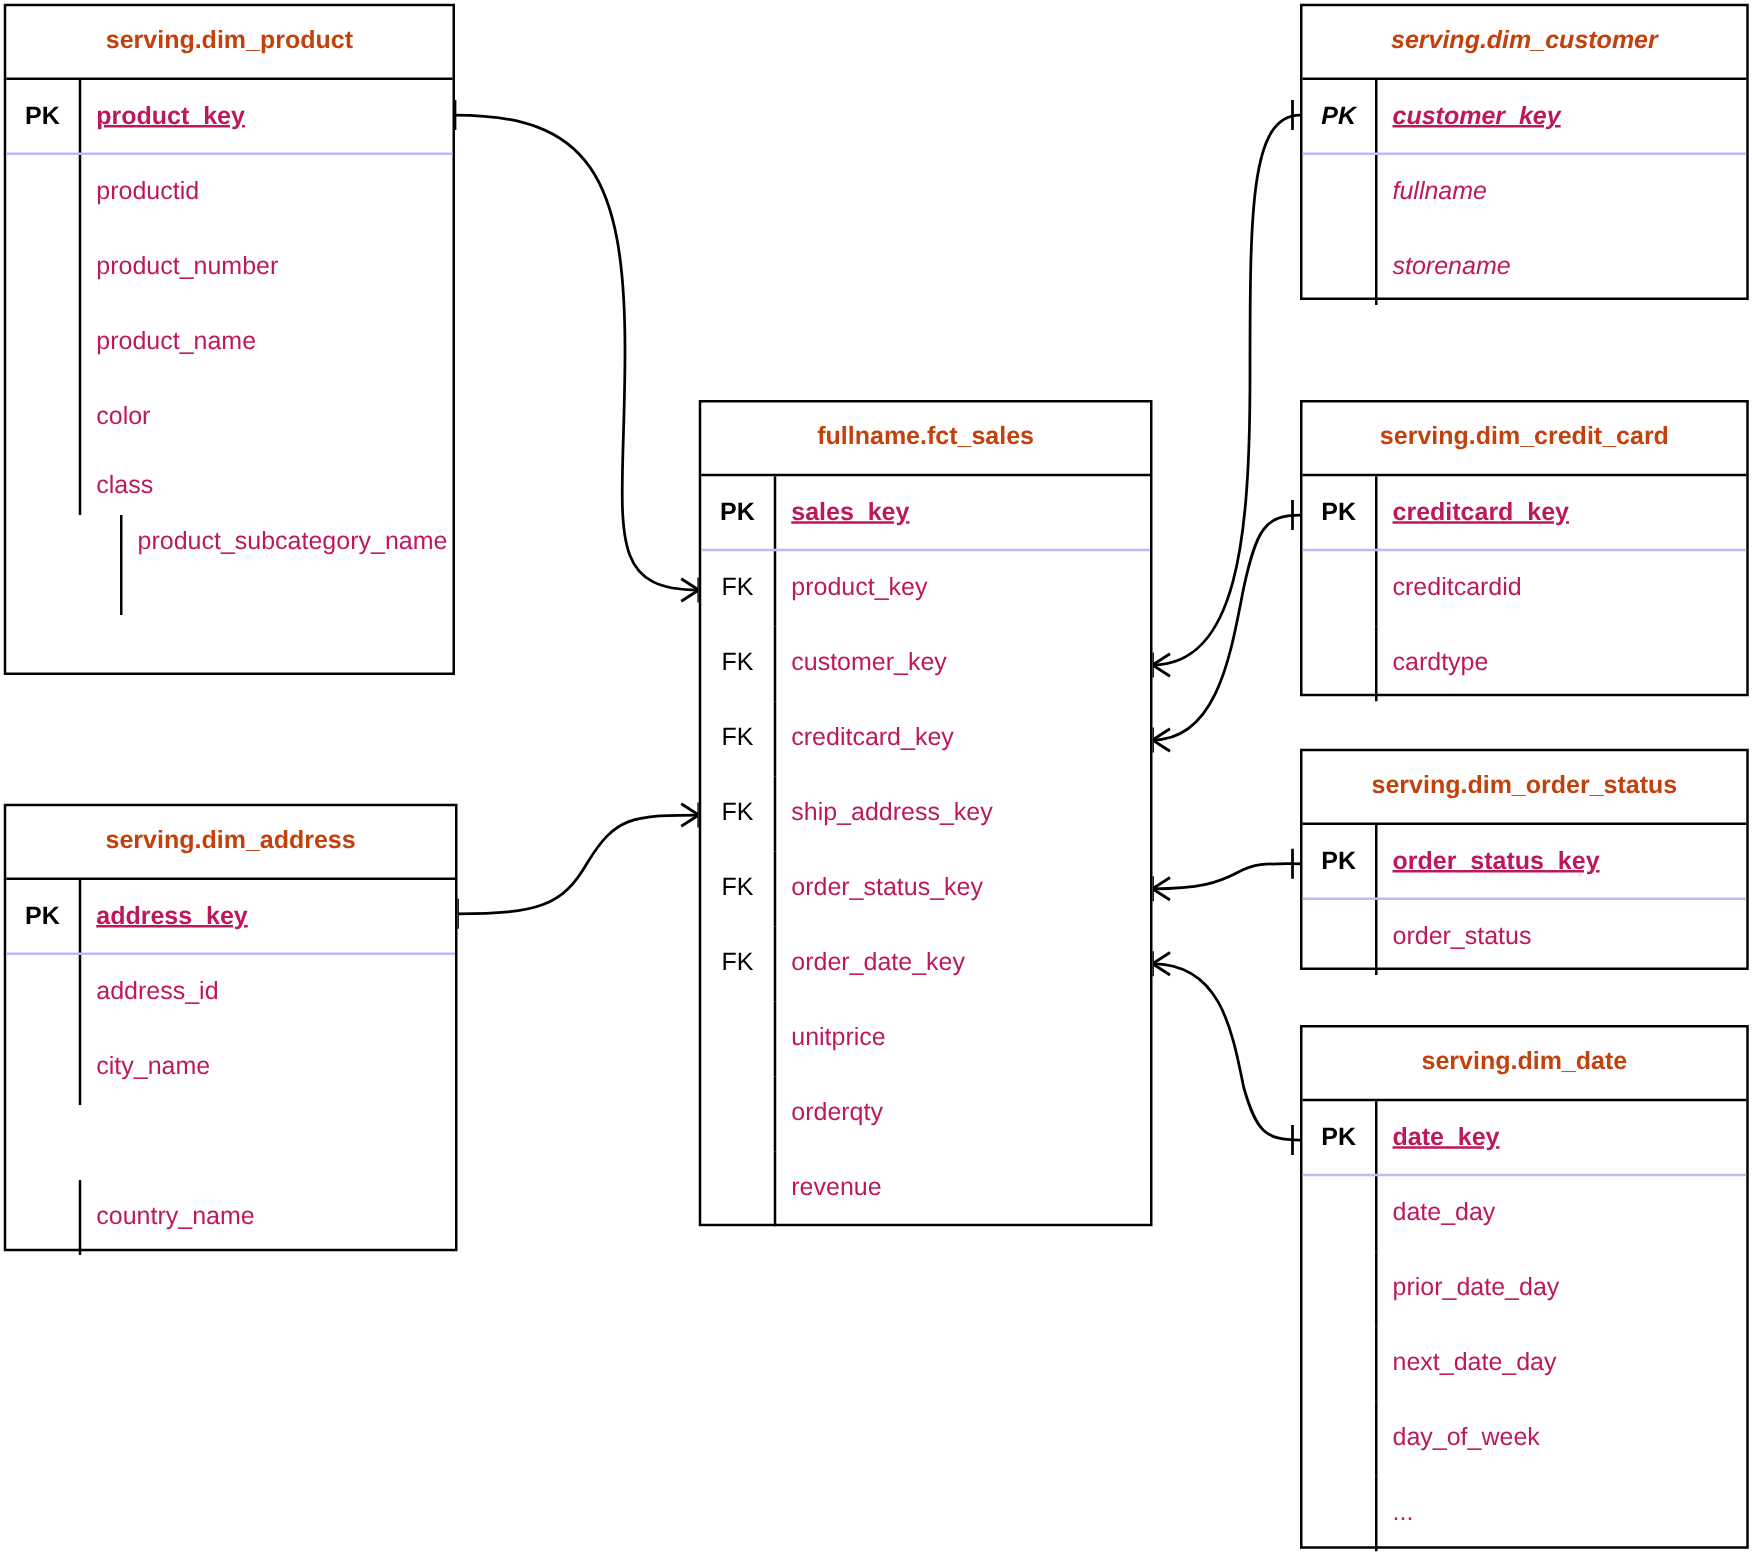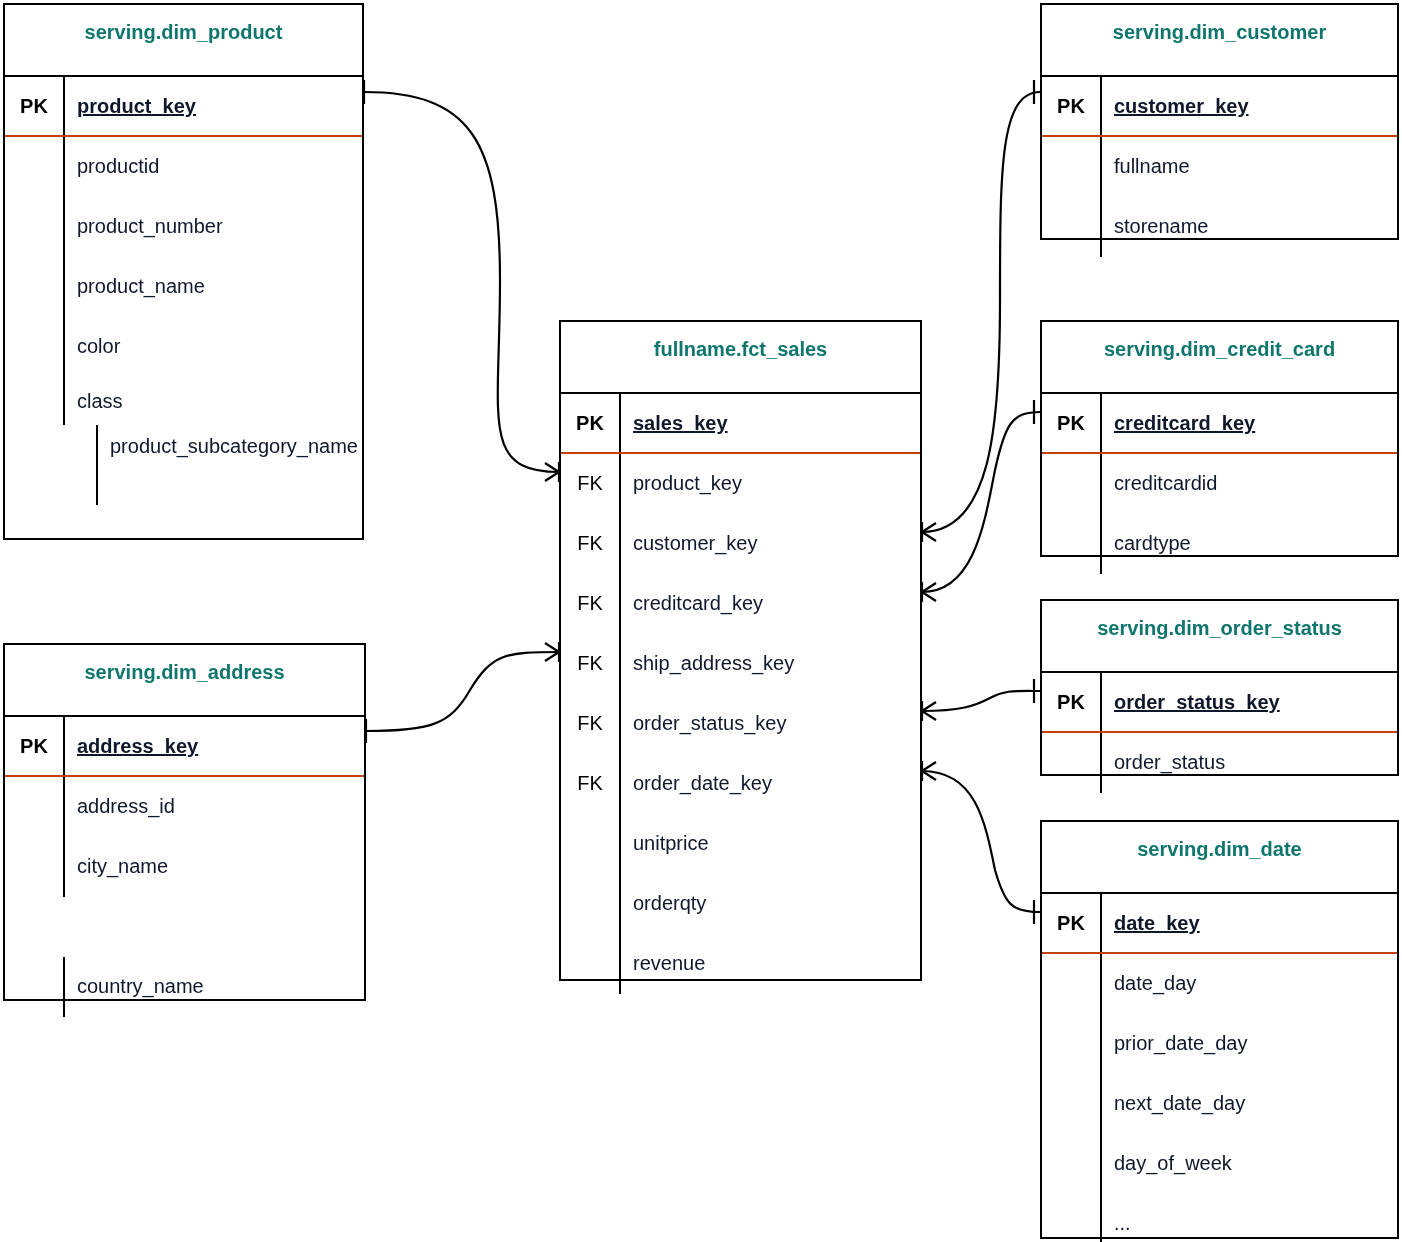--- a/index.html
+++ b/index.html
@@ -17,37 +17,37 @@
   }
   .entity {
     position: absolute;
     box-sizing: border-box;
     border: 2px solid #000000;
     background: #ffffff;
     z-index: 5;
   }
   .ent-title {
     box-sizing: border-box;
-    height: 72px;
+    height: 59px;
     line-height: 55px;
     text-align: center;
     font-weight: bold;
     font-size: 20px;
-    color: #0f766e;
+    color: #c2410c;
     border-bottom: 2px solid #000000;
     white-space: nowrap;
   }
   .ent-row {
     box-sizing: border-box;
     display: flex;
     height: 60px;
     align-items: center;
   }
   .ent-row.pkrow {
-    border-bottom: 2px solid #c2410c;
+    border-bottom: 2px solid #c4b5fd;
   }
   .ent-row.pkrow .rk,
   .ent-row.pkrow .rn {
     font-weight: bold;
   }
   .ent-row.pkrow .rn span.u {
     text-decoration: underline;
   }
   .rk {
     box-sizing: border-box;
@@ -57,21 +57,21 @@
     font-size: 20px;
     color: #000000;
     align-self: stretch;
     line-height: 58px;
   }
   .rn {
     box-sizing: border-box;
     flex: 1 1 auto;
     padding-left: 12px;
     font-size: 20px;
-    color: #0f172a;
+    color: #be185d;
     align-self: stretch;
     line-height: 58px;
     border-left: 2px solid #000000;
     white-space: nowrap;
   }
   .attrs {
     box-sizing: border-box;
   }
   .attrs .ent-row {
     border-bottom: none;
@@ -261,21 +261,21 @@
         <div class="rk"></div>
         <div class="rn">orderqty</div>
       </div>
       <div class="ent-row">
         <div class="rk"></div>
         <div class="rn">revenue</div>
       </div>
     </div>
   </div>
 
-  <div class="entity" style="left:1040px; top:3px; width:359px; height:237px;">
+  <div class="entity" style="left:1040px; top:3px; width:359px; height:237px;font-style:italic;">
     <div class="ent-title">serving.dim_customer</div>
     <div class="ent-row pkrow">
       <div class="rk">PK</div>
       <div class="rn"><span class="u">customer_key</span></div>
     </div>
     <div class="attrs">
       <div class="ent-row">
         <div class="rk"></div>
         <div class="rn">fullname</div>
       </div>

